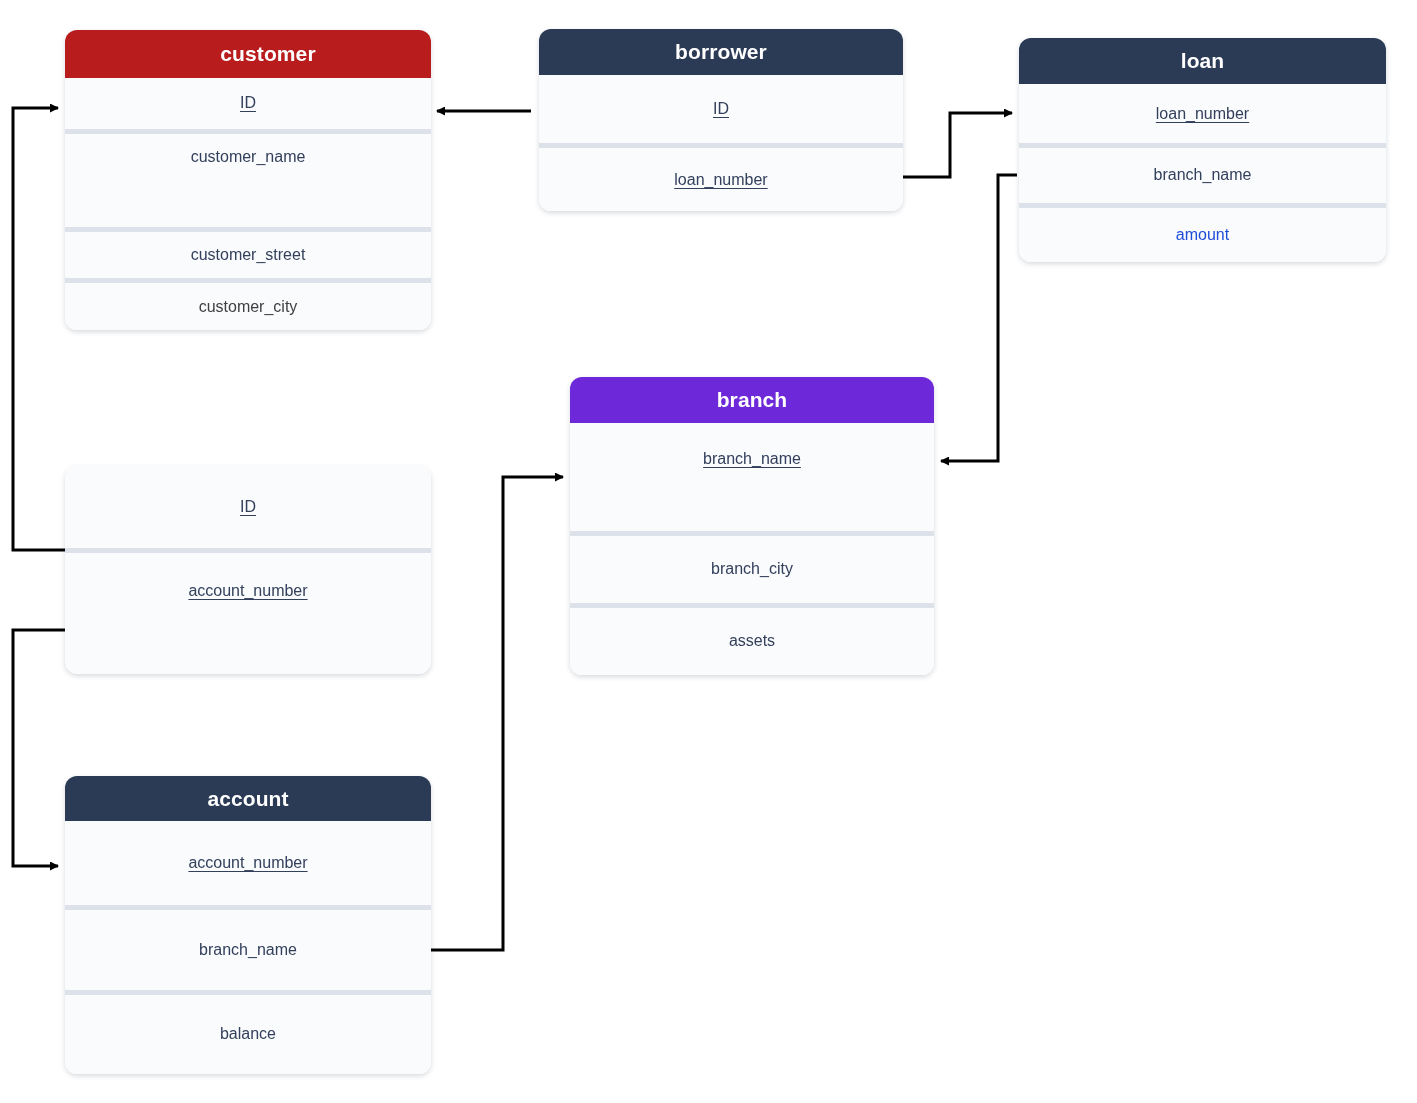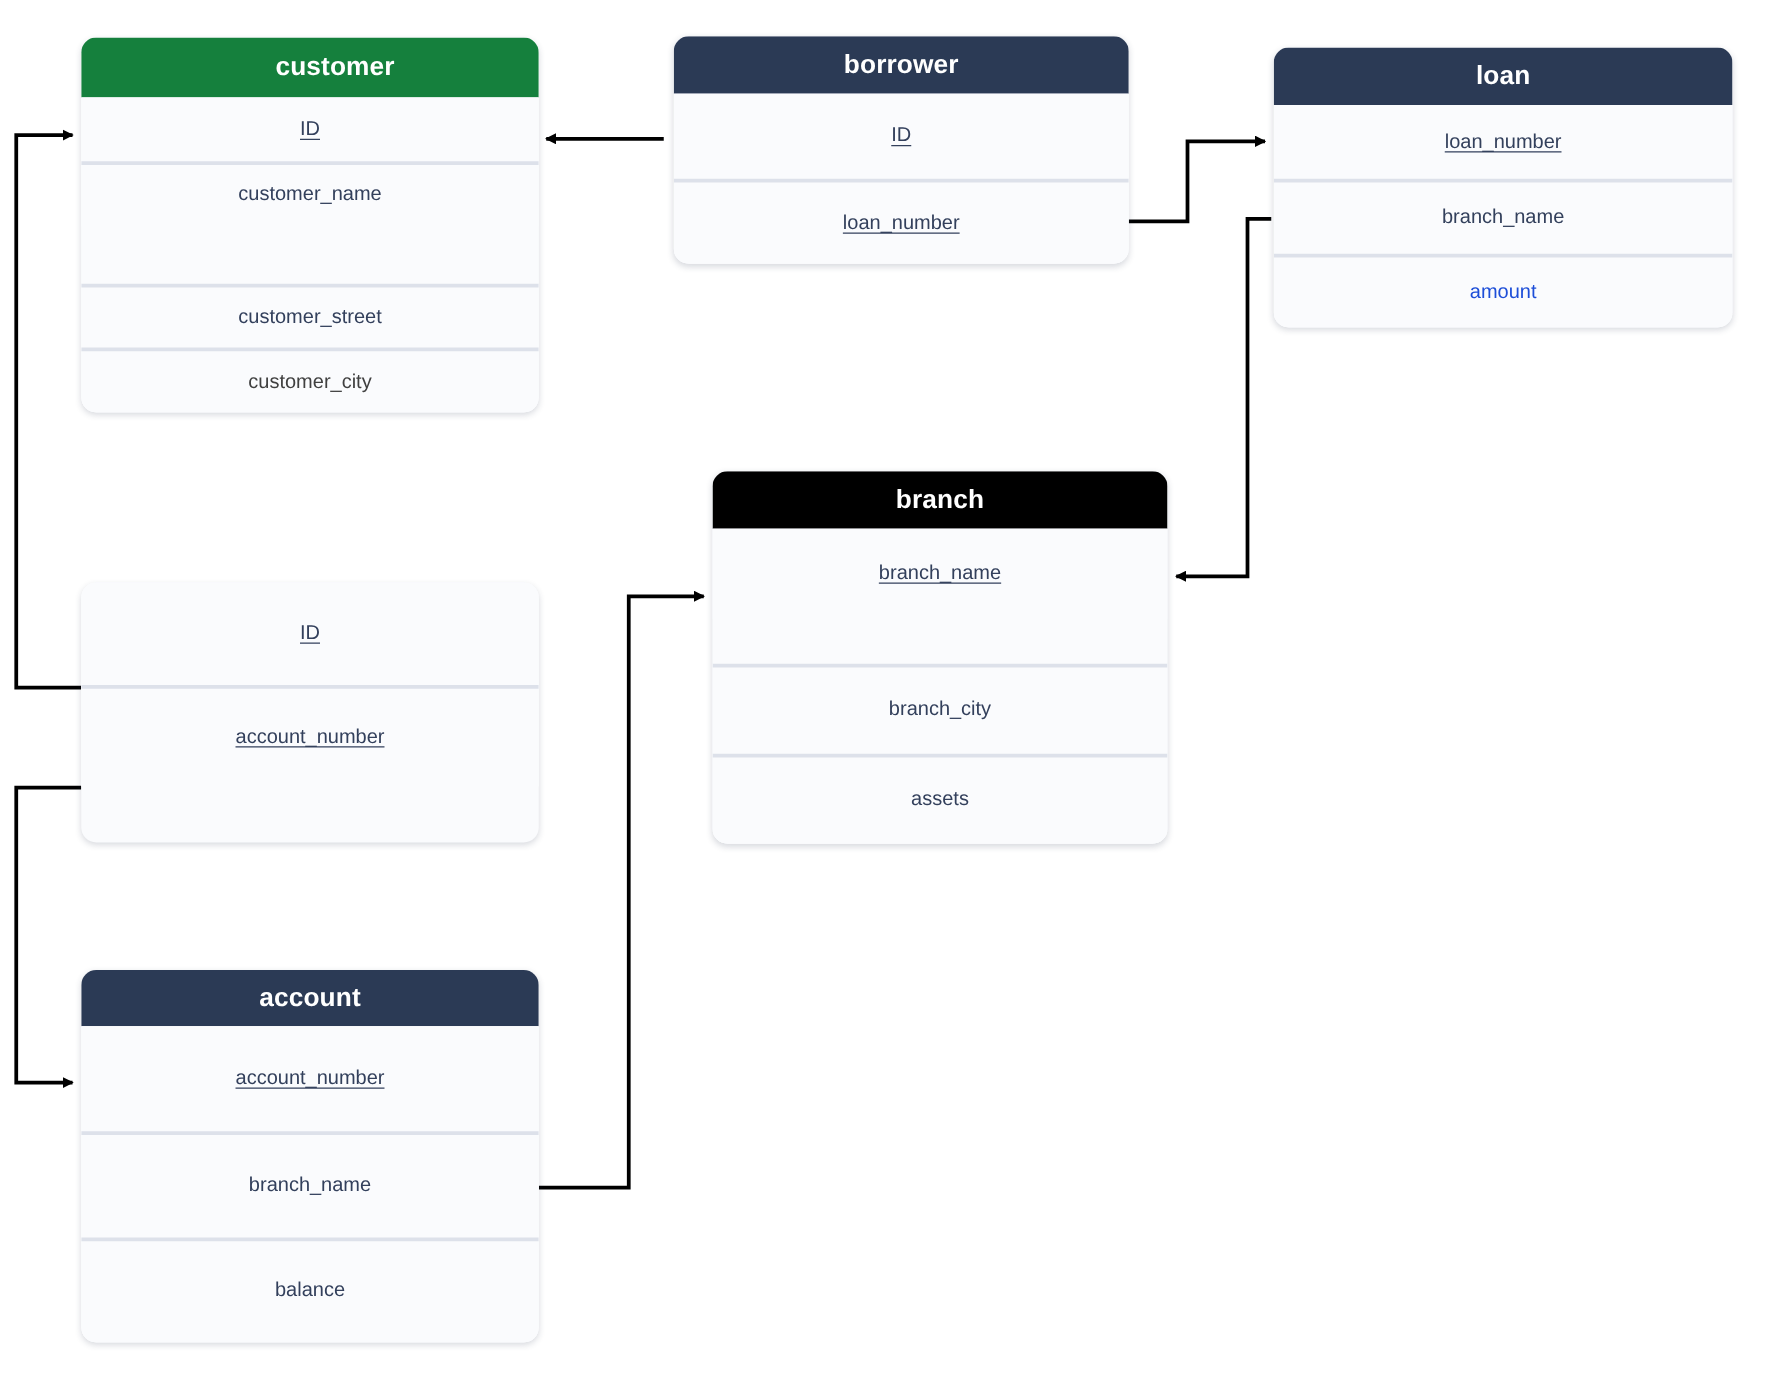--- a/index.html
+++ b/index.html
@@ -51,21 +51,21 @@
     display: flex;
     flex-direction: column;
     background: #fafbfd;
   }
   .attr-row {
     display: flex;
     align-items: center;
     justify-content: center;
     color: #33405c;
     font-size: 16px;
-    border-top: 3px solid #0369a1;
+    border-top: 5px solid #0369a1;
     box-sizing: border-box;
     background: #fafbfd;
   }
   .attr-row:first-child {
     border-top: none;
   }
   .attr-key {
     text-decoration: underline;
     text-underline-offset: 3px;
   }
@@ -86,21 +86,21 @@
         <path d="M 897 177 L 950 177 L 950 113 L 1012 113" fill="none" stroke="#000000" stroke-width="3" stroke-linecap="butt" stroke-linejoin="miter" marker-end="url(#arrowhead)"></path>
         <path d="M 1017 175 L 998 175 L 998 461 L 941 461" fill="none" stroke="#000000" stroke-width="3" stroke-linecap="butt" stroke-linejoin="miter" marker-end="url(#arrowhead)"></path>
         <path d="M 65 550 L 13 550 L 13 108 L 58 108" fill="none" stroke="#000000" stroke-width="3" stroke-linecap="butt" stroke-linejoin="miter" marker-end="url(#arrowhead)"></path>
         <path d="M 65 630 L 13 630 L 13 866 L 58 866" fill="none" stroke="#000000" stroke-width="3" stroke-linecap="butt" stroke-linejoin="miter" marker-end="url(#arrowhead)"></path>
         <path d="M 431 950 L 503 950 L 503 477 L 563 477" fill="none" stroke="#000000" stroke-width="3" stroke-linecap="butt" stroke-linejoin="miter" marker-end="url(#arrowhead)"></path>
       </g>
   </svg>
 
   <div id="entities">
       <div class="entity" style="left: 65px; top: 30px; width: 366px; height: 300px;">
-        <div class="entity-header" style="height: 48px; background: #15803d; color: rgb(255, 255, 255); padding-left: 40px;">customer</div>
+        <div class="entity-header" style="height: 48px; background: #b91c1c; color: rgb(255, 255, 255); padding-left: 40px;">customer</div>
         <div class="entity-body" style="height: 252px;">
           <div class="attr-row" style="height: 61px; flex: 1 1 61px; color: rgb(51, 64, 92); border-top-color: rgb(221, 225, 234);">
             <span class="attr-key">ID</span>
           </div>
           <div class="attr-row" style="height: 61px; flex: 1 1 61px; color: rgb(51, 64, 92); border-top-color: rgb(221, 225, 234);">
             <span>customer_name</span>
           </div>
           <div class="attr-row" style="height: 61px; flex: 1 1 61px; color: rgb(51, 64, 92); border-top-color: rgb(221, 225, 234); margin-top: 46px;">
             <span>customer_street</span>
           </div>
@@ -128,21 +128,21 @@
           </div>
           <div class="attr-row" style="height: 59px; flex: 1 1 59px; color: rgb(51, 64, 92); border-top-color: rgb(221, 225, 234);">
             <span>branch_name</span>
           </div>
           <div class="attr-row" style="height: 59px; flex: 1 1 59px; color: #1d4ed8; border-top-color: rgb(221, 225, 234);">
             <span>amount</span>
           </div>
         </div>
       </div>
       <div class="entity" style="left: 570px; top: 377px; width: 364px; height: 298px;">
-        <div class="entity-header" style="height: 46px; background: #000000; color: rgb(255, 255, 255);">branch</div>
+        <div class="entity-header" style="height: 46px; background: #6d28d9; color: rgb(255, 255, 255);">branch</div>
         <div class="entity-body" style="height: 252px;">
           <div class="attr-row" style="height: 84px; flex: 1 1 84px; color: rgb(51, 64, 92); border-top-color: rgb(221, 225, 234);">
             <span class="attr-key">branch_name</span>
           </div>
           <div class="attr-row" style="height: 84px; flex: 1 1 84px; color: rgb(51, 64, 92); border-top-color: rgb(221, 225, 234); margin-top: 36px;">
             <span>branch_city</span>
           </div>
           <div class="attr-row" style="height: 84px; flex: 1 1 84px; color: rgb(51, 64, 92); border-top-color: rgb(221, 225, 234);">
             <span>assets</span>
           </div>

